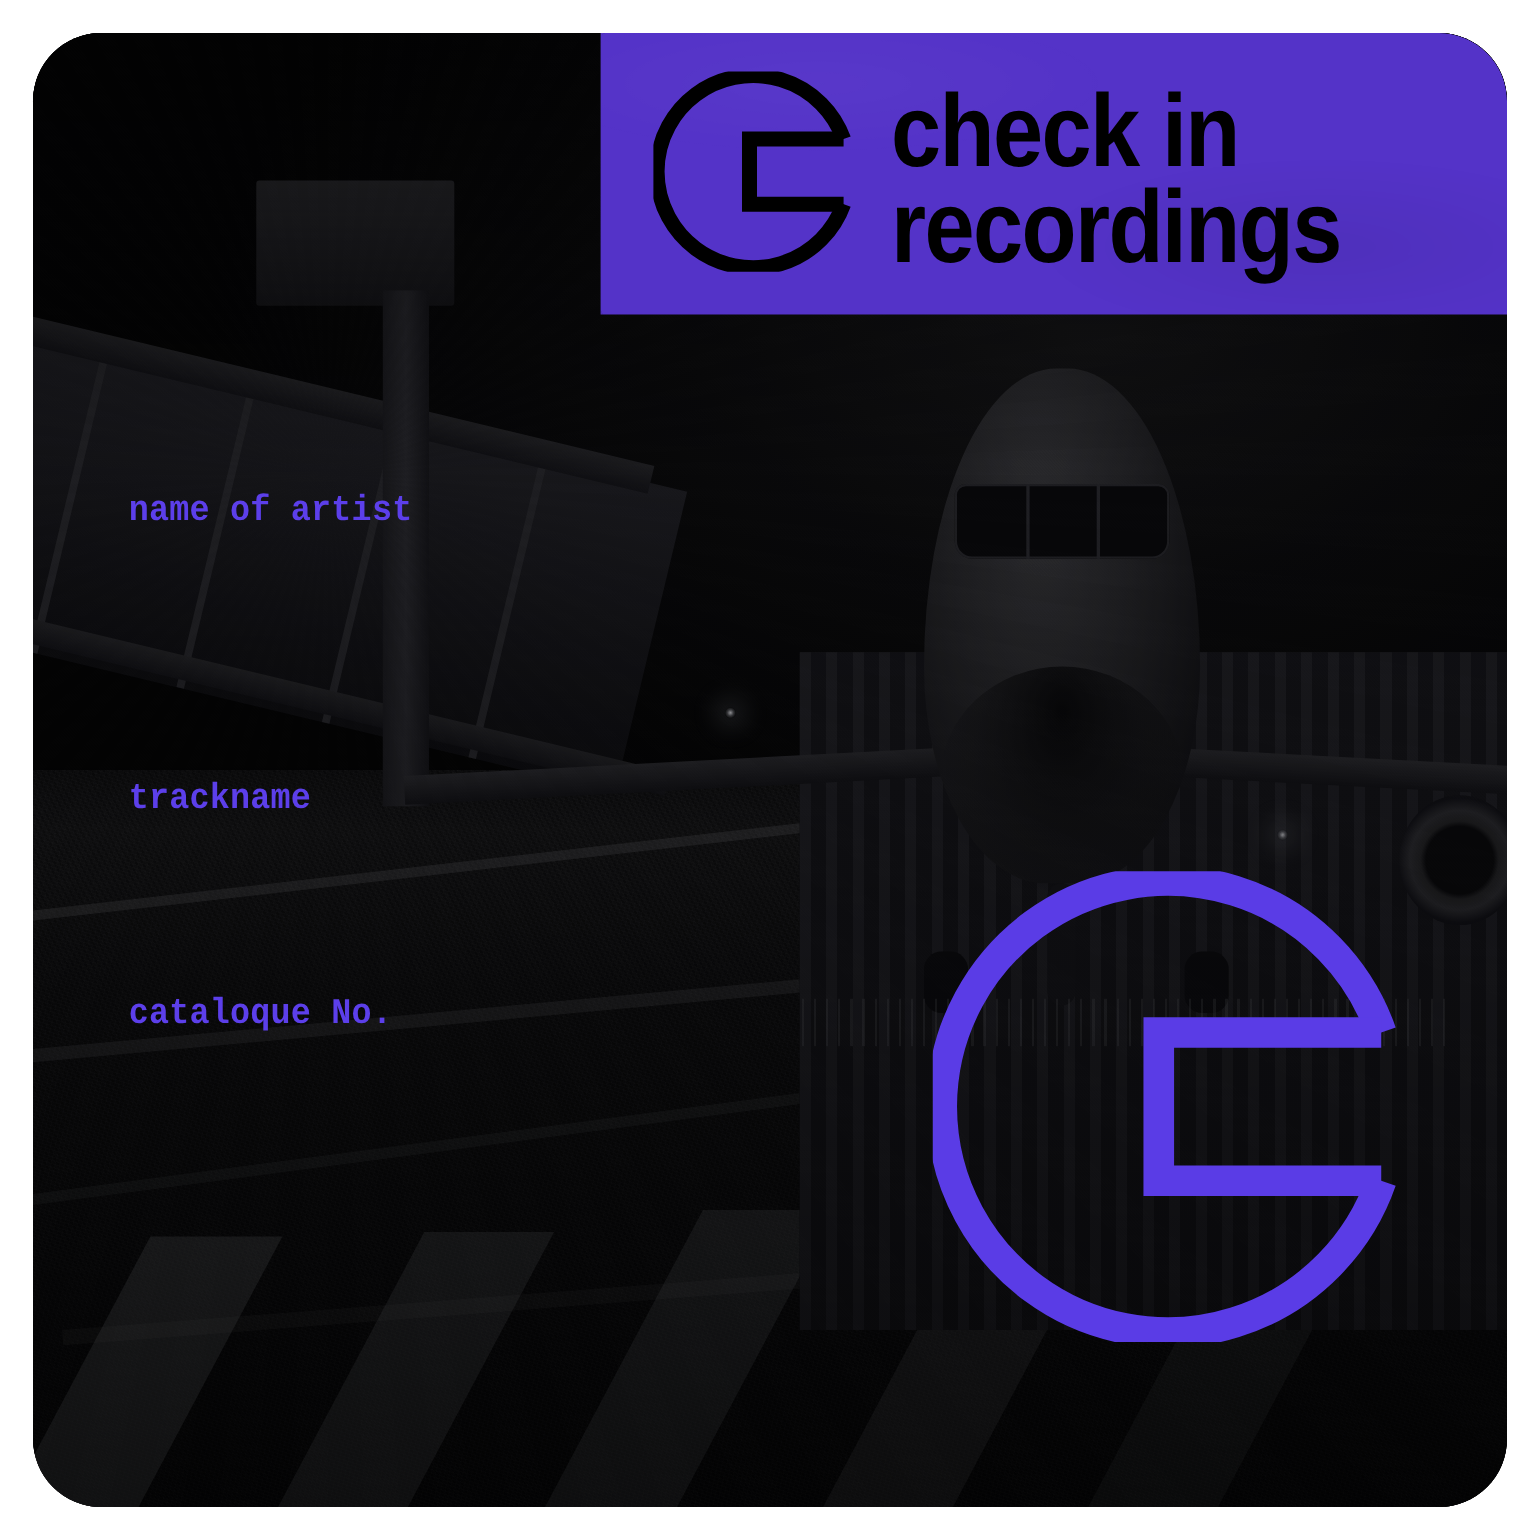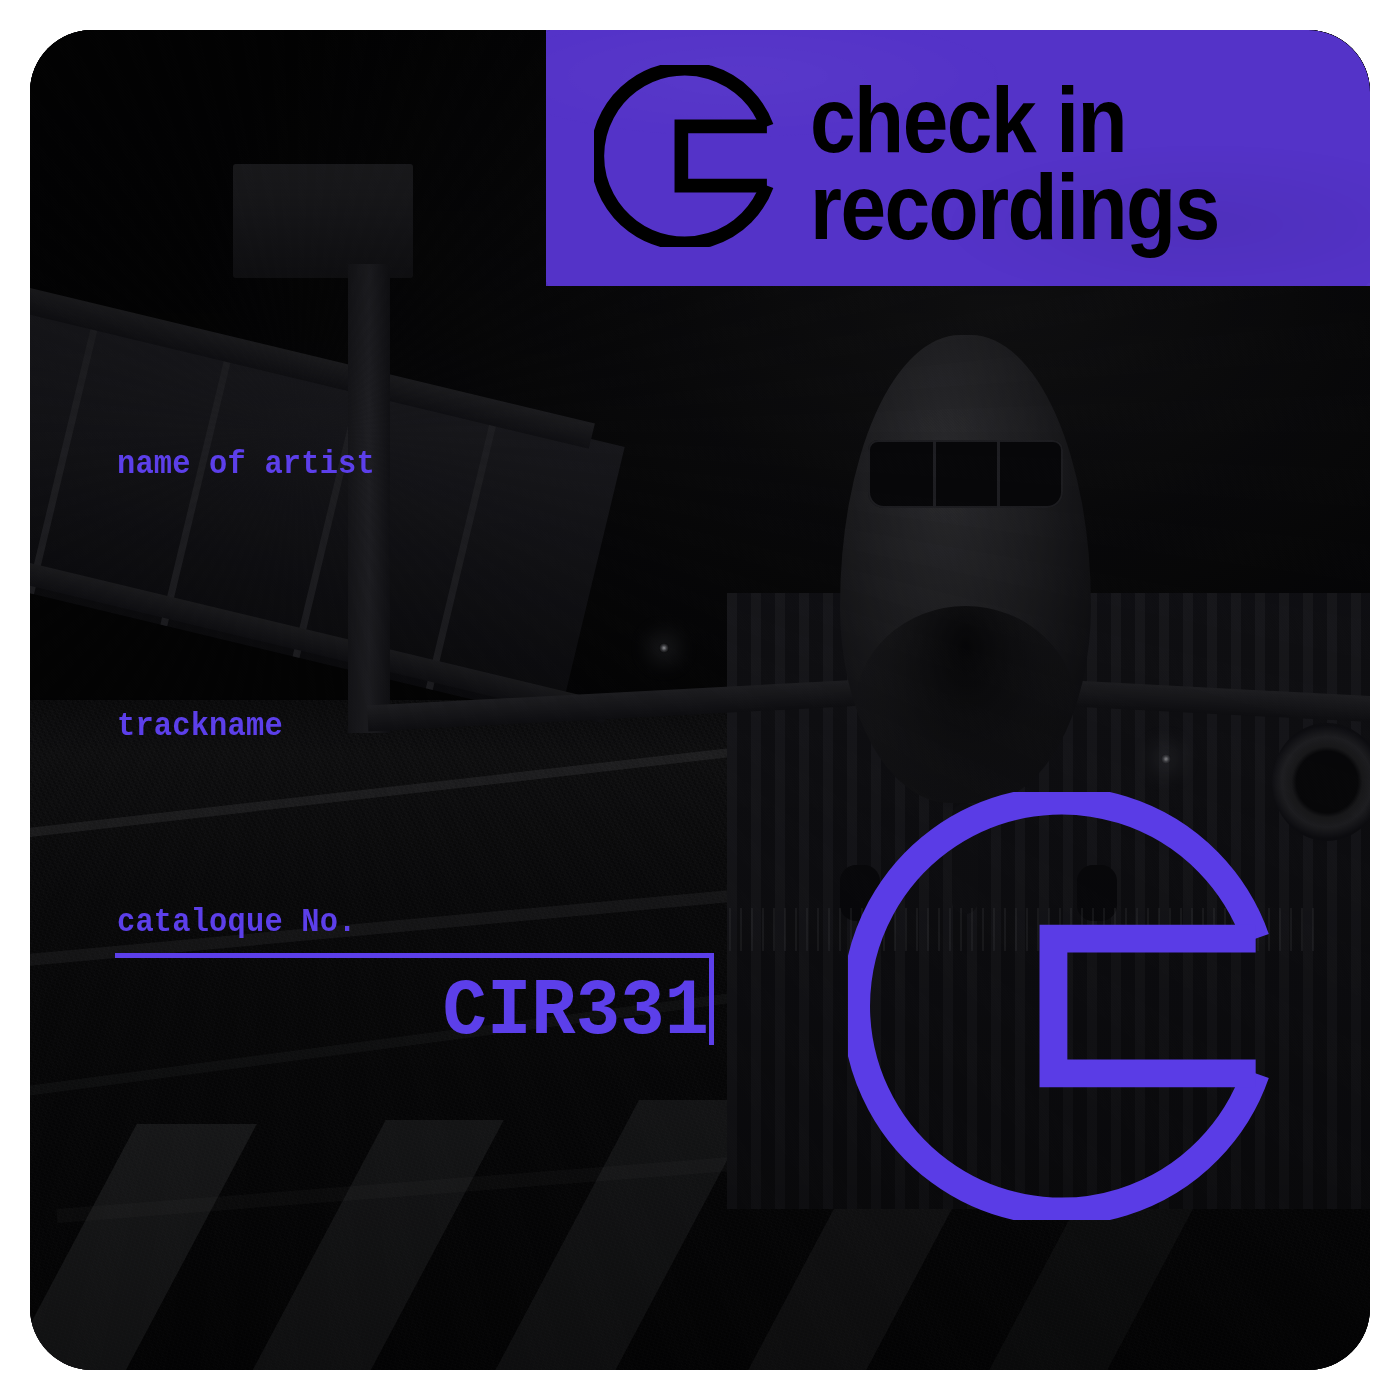--- a/index.html
+++ b/index.html
@@ -373,25 +373,20 @@
       <div class="field field-artist">
         <span class="field-label">name of artist</span>
       </div>
 
       <div class="field field-track">
         <span class="field-label">trackname</span>
       </div>
 
       <div class="field field-catalogue">
         <span class="field-label">cataloque No.</span>
-        <div class="field-rule">
-          <div class="rule-h"></div>
-          <div class="rule-v"></div>
-          <span class="field-value">CIR331</span>
-        </div>
       </div>
 
     </div>
 
     <div class="banner">
       <span class="logo-mark">
         <svg viewBox="0 0 200 200" width="182" height="182" aria-hidden="true">
           <g fill="none" stroke="#000000" stroke-width="15">
             <path d="M190 67.5 A96 96 0 1 0 190 132.5" stroke-linecap="butt"></path>
             <path d="M190 67.5 L96 67.5 L96 132.5 L190 132.5" stroke-linejoin="miter" stroke-linecap="butt"></path>

